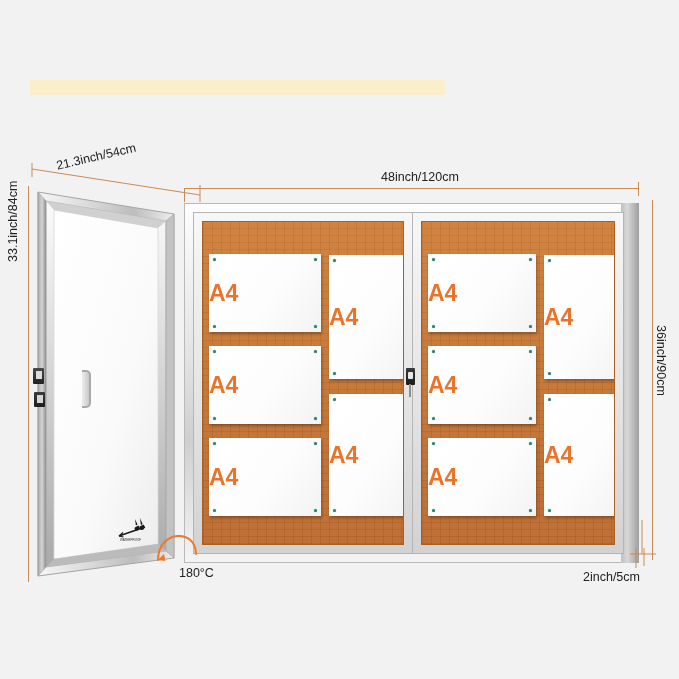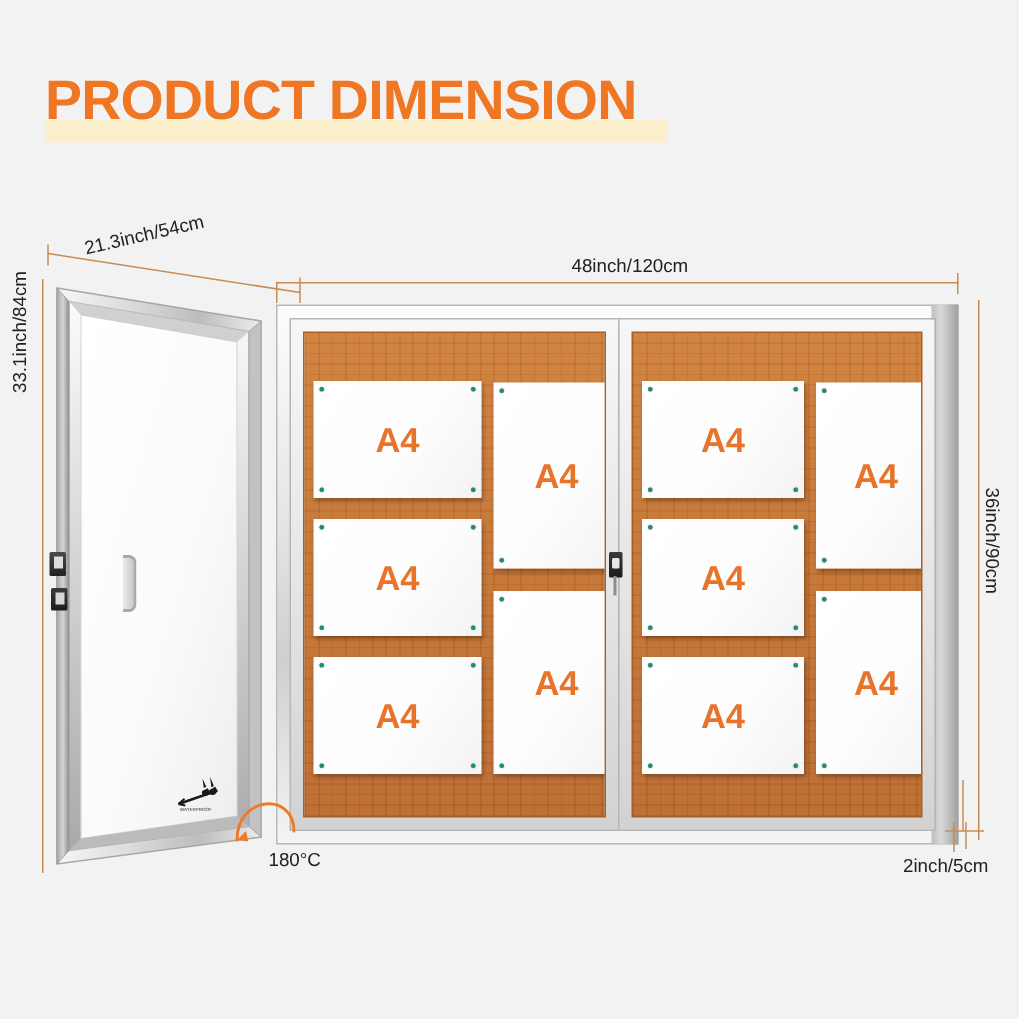--- a/index.html
+++ b/index.html
@@ -116,21 +116,21 @@
   }
 
   
   #dim-depth2-svg {
     position: absolute;
     left: 600px;
     top: 520px;
     width: 60px;
     height: 50px;
   }
-  #dim-depth2-label { left: 602px; top: 570px; }
+  #dim-depth2-label { left: 583px; top: 570px; }
 
   
   #rot-arc-svg {
     position: absolute;
     left: 148px;
     top: 520px;
     width: 60px;
     height: 52px;
   }
   #rot-label { left: 179px; top: 566px; }
@@ -187,21 +187,21 @@
     overflow: hidden;
   }
 
   
   .sheet {
     position: absolute;
     background: linear-gradient(125deg,#ffffff 0%,#fdfdfd 55%,#f3f3f3 100%);
     box-shadow: 1px 2px 3px rgba(0,0,0,0.30);
     display: flex;
     align-items: center;
-    justify-content: center;
+    justify-content: flex-start;
     box-sizing: border-box;
   }
   .sheet-label {
     font-size: 23px;
     font-weight: bold;
     color: #e8742c;
     letter-spacing: 0px;
     font-family: "Liberation Sans", sans-serif;
   }
   .sheet.portrait .sheet-label { font-size: 23px; }
@@ -311,21 +311,20 @@
     top: 330px;
     width: 34px;
     height: 26px;
   }
 </style>
 </head>
 <body>
 
 <div id="title-block">
   <div id="title-highlight"></div>
-  <div id="page-title">PRODUCT DIMENSION</div>
 </div>
 
 <div id="diagram">
 
   <div id="door">
     <svg id="door-svg" width="160" height="396" viewBox="0 0 160 396">
       <defs>
         <linearGradient id="frameGrad" x1="0" y1="0" x2="1" y2="0">
           <stop offset="0%" stop-color="#f6f6f6"></stop>
           <stop offset="35%" stop-color="#dcdcdc"></stop>

